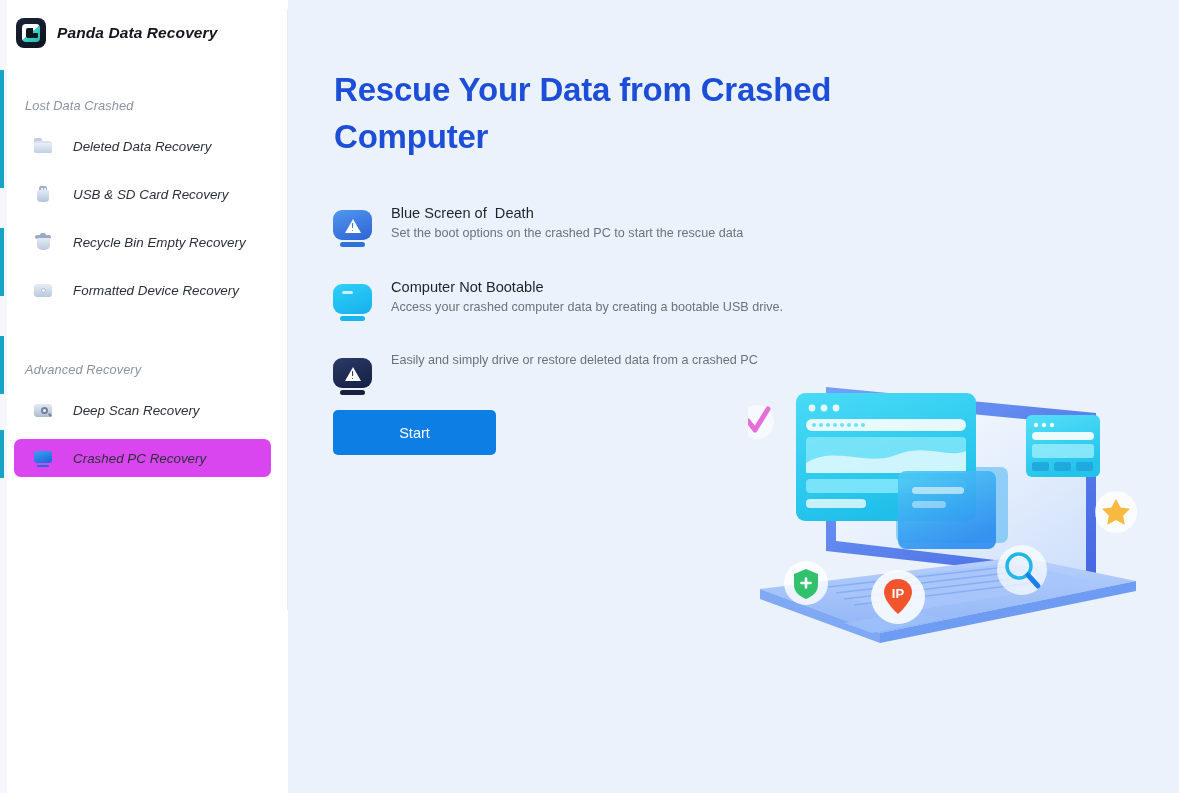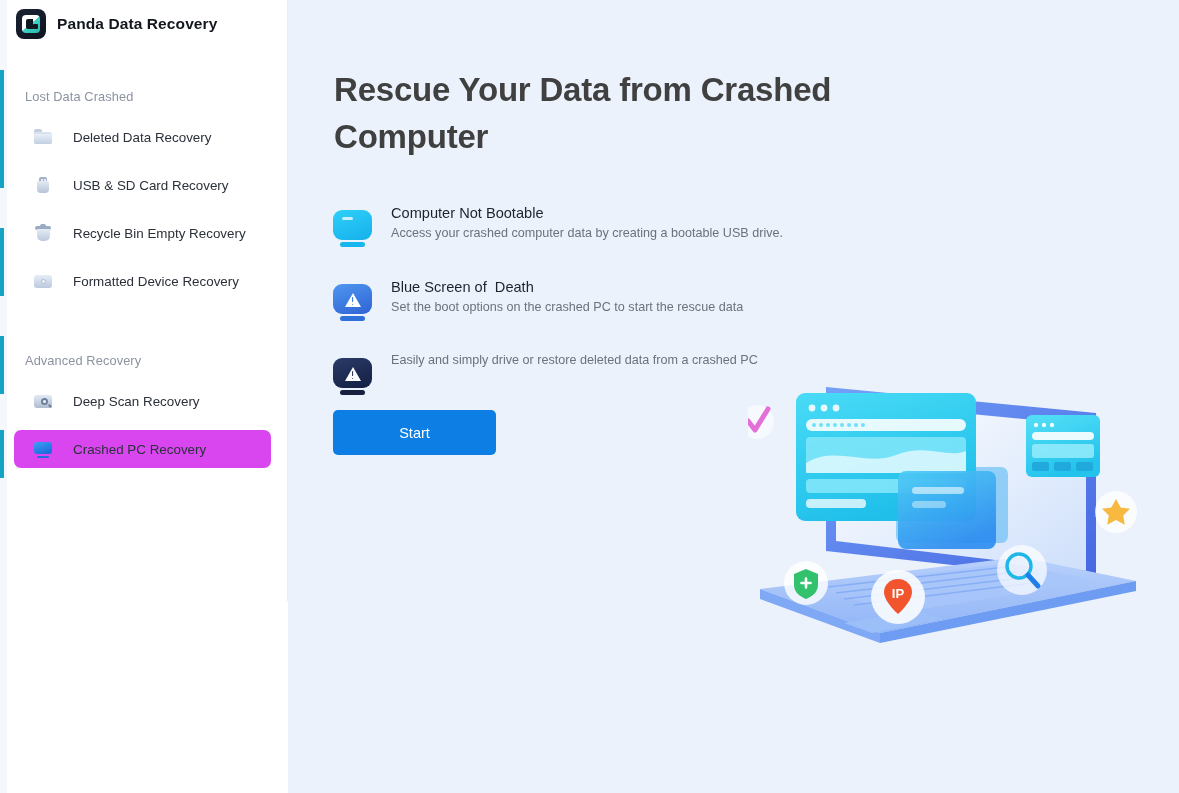--- a/index.html
+++ b/index.html
@@ -19,23 +19,24 @@
   .edge-sliver {
     position: absolute; left: 0; top: 0; width: 7px; height: 793px;
     background: #f4f7fc;
   }
   .edge-seg {
     position: absolute; left: 0; width: 4px; background: #17a3c4;
   }
 
   
   .sidebar {
-    position: absolute; left: 7px; top: 0; width: 281px; height: 601px;
+    position: absolute; left: 7px; top: 9px; width: 281px; height: 601px;
     background: #ffffff;
     border-right: 1px solid #e8eef7;
+    font-style: italic;
   }
   .brand {
     position: absolute; left: 9px; top: 9px;
     display: flex; align-items: center; gap: 11px;
   }
   .brand-logo {
     width: 30px; height: 30px; border-radius: 8px;
     background: linear-gradient(150deg, #1b2334 0%, #0d1320 100%);
     position: relative; flex: none;
     overflow: hidden;
@@ -141,21 +142,21 @@
   }
   .tb-icon.cart { margin-left: 10px; }
 
   
   .main {
     position: absolute; left: 288px; top: 0; right: 0; bottom: 0;
     background: #ecf2fb;
   }
   .hero-title {
     position: absolute; left: 46px; top: 66px; width: 560px;
-    font-size: 33px; font-weight: bold; color: #404040;
+    font-size: 33px; font-weight: bold; color: #1d4ed8;
     line-height: 47px; letter-spacing: -0.2px;
   }
 
   .features { position: absolute; left: 45px; top: 205px; }
   .feature { display: flex; align-items: flex-start; gap: 19px; margin-bottom: 30px; }
   .f-icon { width: 39px; height: 39px; position: relative; flex: none; margin-top: 5px; }
   .f-icon .scr { position: absolute; left: 0; top: 0; width: 39px; height: 30px; border-radius: 9px; }
   .f-icon .base { position: absolute; left: 7px; top: 32px; width: 25px; height: 5px; border-radius: 3px; }
   .f-icon .tri {
     position: absolute; left: 50%; top: 9px; transform: translateX(-50%);
@@ -314,41 +315,41 @@
   </div>
 
   <div class="main">
 
     <div class="hero-title">Rescue Your Data from Crashed Computer</div>
 
     <div class="features">
 
       <div class="feature">
         <span class="f-icon">
-          <span class="scr" style="background:linear-gradient(160deg,#2fd0f8 0%, #15b0ec 100%);"></span>
-          <span class="bar"></span>
-          <span class="base" style="background:#17b6ee;"></span>
-        </span>
-        <span class="f-text">
-          <div class="f-title">Computer Not Bootable</div>
-          <div class="f-desc">Access your crashed computer data by creating a bootable USB drive.</div>
-        </span>
-      </div>
-
-      <div class="feature">
-        <span class="f-icon">
           <span class="scr" style="background:linear-gradient(160deg,#4f97f0 0%, #2f62d4 100%);"></span>
           <span class="tri"></span>
             <span class="tri-in"></span>
             <span class="tri-dot"></span>
           <span class="base" style="background:#2f70da;"></span>
         </span>
         <span class="f-text">
           <div class="f-title">Blue Screen of  Death</div>
           <div class="f-desc">Set the boot options on the crashed PC to start the rescue data</div>
+        </span>
+      </div>
+
+      <div class="feature">
+        <span class="f-icon">
+          <span class="scr" style="background:linear-gradient(160deg,#2fd0f8 0%, #15b0ec 100%);"></span>
+          <span class="bar"></span>
+          <span class="base" style="background:#17b6ee;"></span>
+        </span>
+        <span class="f-text">
+          <div class="f-title">Computer Not Bootable</div>
+          <div class="f-desc">Access your crashed computer data by creating a bootable USB drive.</div>
         </span>
       </div>
 
       <div class="feature">
         <span class="f-icon">
           <span class="scr" style="background:linear-gradient(160deg,#2a3b68 0%, #141f42 100%);"></span>
           <span class="tri"></span>
           <span class="tri-in" style="background:#1b2a52;"></span>
           <span class="tri-dot" style="background:#1b2a52;"></span>
           <span class="base" style="background:#17203c;"></span>

